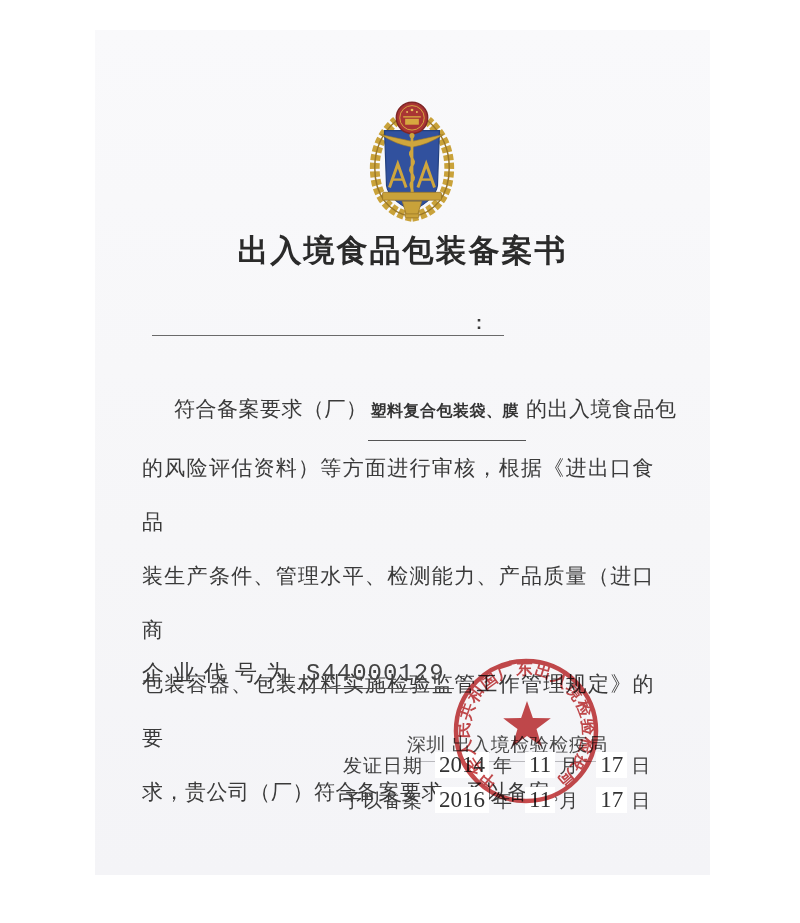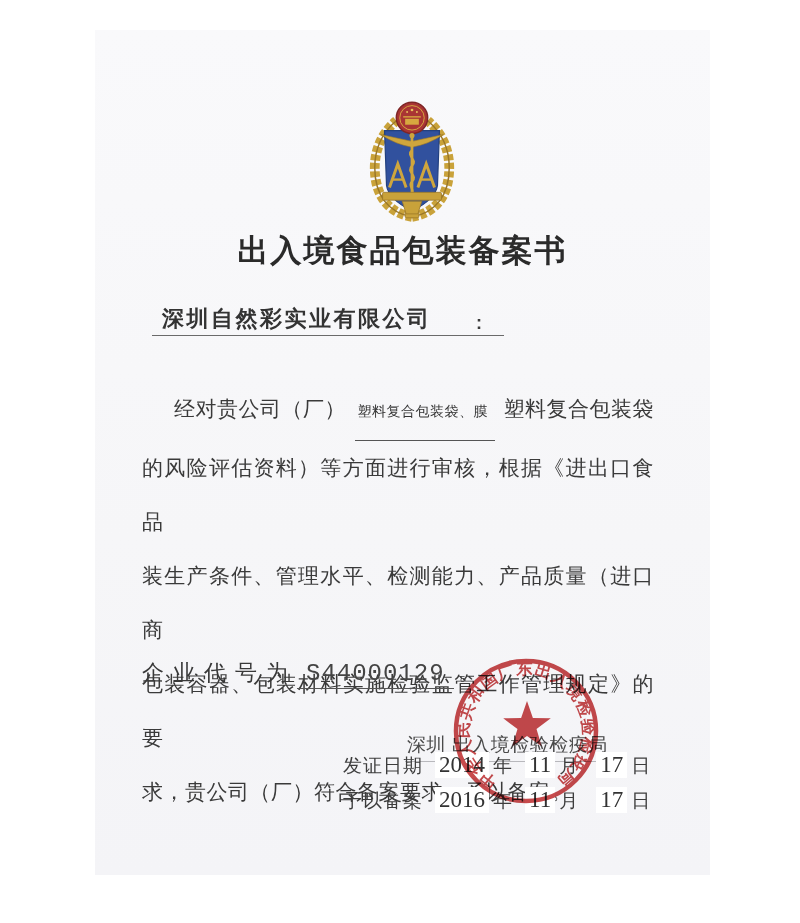--- a/index.html
+++ b/index.html
@@ -13,21 +13,21 @@
   .company{position:absolute;left:57px;top:272px;width:352px;height:33px;
         border-bottom:1px solid #6a6a6a;}
   .company .name{position:absolute;left:10px;top:2px;font-size:22px;font-weight:bold;
         color:#333;letter-spacing:2.5px;white-space:nowrap;}
   .company .colon{position:absolute;right:22px;bottom:1px;font-size:18px;font-weight:bold;color:#3a3a3a;}
   .body-text{position:absolute;left:47px;top:352px;width:512px;font-size:21px;
         color:#3a3a3a;line-height:54px;letter-spacing:0.5px;}
   .jline{text-align:justify;text-align-last:justify;}
   .line-first{display:flex;justify-content:space-between;align-items:baseline;white-space:nowrap;}
   .line-first .lead{padding-left:32px;}
-  .line-first .insert{font-size:14px;font-weight:normal;color:#333;
+  .line-first .insert{font-size:16px;font-weight:bold;color:#333;
         border-bottom:1px solid #555;padding:0 7px 2px 3px;letter-spacing:0.5px;}
   .line-last{text-align:left;}
   .code-line{position:absolute;left:47px;top:628px;display:flex;align-items:baseline;
         font-size:22px;color:#383838;white-space:nowrap;}
   .code-line .label{letter-spacing:9px;}
   .code-line .value{font-family:Liberation Mono, monospace;font-size:24px;
         color:#444;border-bottom:1px solid #555;padding:0 9px 1px 9px;margin-left:0px;letter-spacing:1px;}
   .code-line .period{margin-left:5px;font-size:18px;}
   .bureau{position:absolute;left:310px;top:702px;font-size:19px;color:#4a4a4a;
         letter-spacing:0.5px;border-bottom:1px solid #b8b8bc;padding:0 5px 3px 2px;white-space:pre;}
@@ -90,29 +90,28 @@
 
       <g>
         <rect x="20" y="99" width="60" height="8" rx="1" fill="#c9a23a" stroke="#9a7728" stroke-width="0.8"></rect>
         <path d="M40,108 L60,108 L56,121 L44,121 Z" fill="#c9a23a" stroke="#9a7728" stroke-width="0.8"></path>
       </g>
     </svg>
 
     <div class="doc-title">出入境食品包装备案书</div>
 
     <div class="company">
-      <span class="name">深圳自然彩实业有限公司</span>
       <span class="colon">:</span>
     </div>
 
     <div class="body-text">
       <div class="line-first">
-        <span class="lead">经对贵公司（厂）</span>
+        <span class="lead">符合备案要求（厂）</span>
         <span class="insert">塑料复合包装袋、膜</span>
-        <span class="tail">塑料复合包装袋</span>
+        <span class="tail">的出入境食品包</span>
       </div>
       <div class="jline">的风险评估资料）等方面进行审核，根据《进出口食品</div>
       <div class="jline">装生产条件、管理水平、检测能力、产品质量（进口商</div>
       <div class="jline">包装容器、包装材料实施检验监管工作管理规定》的要</div>
       <div class="line-last">求，贵公司（厂）符合备案要求，予以备案。</div>
     </div>
 
     <div class="code-line">
       <span class="label">企业代号为</span>
       <span class="value">S44000129</span>

